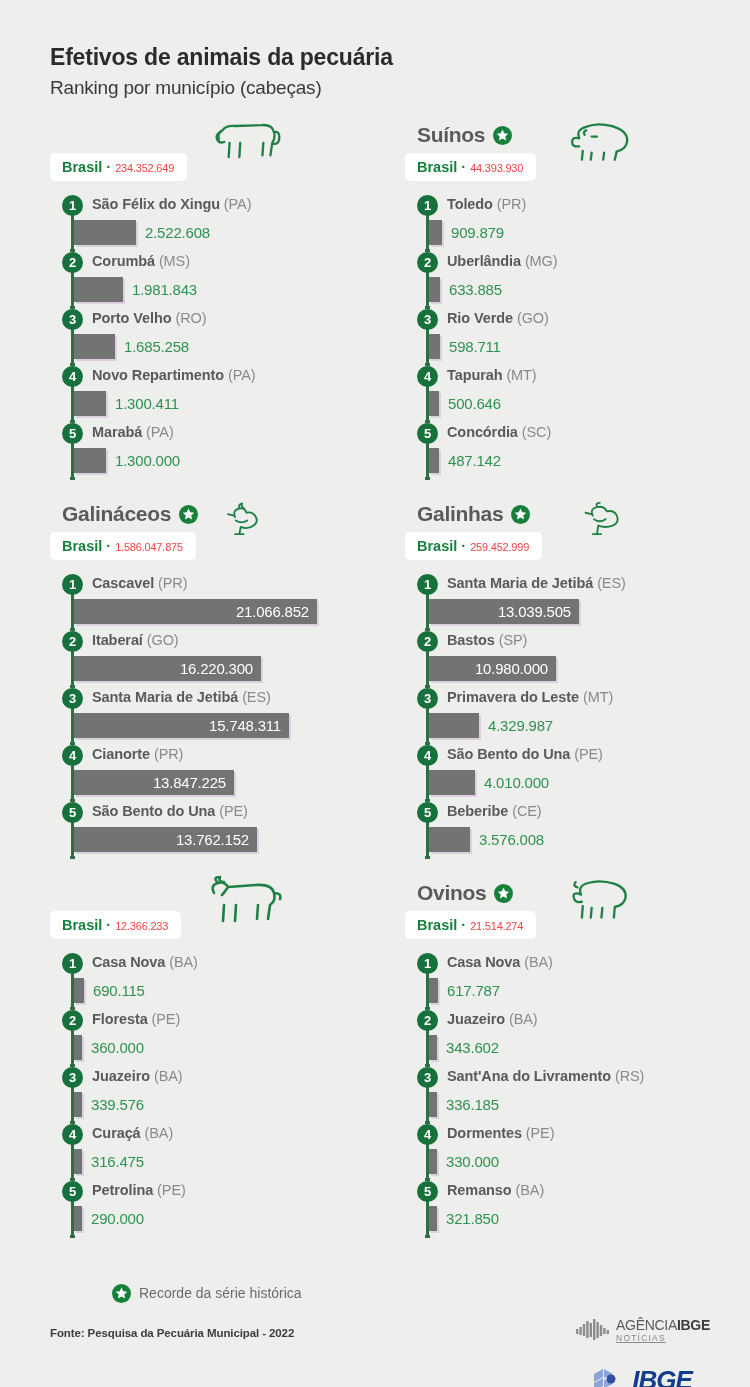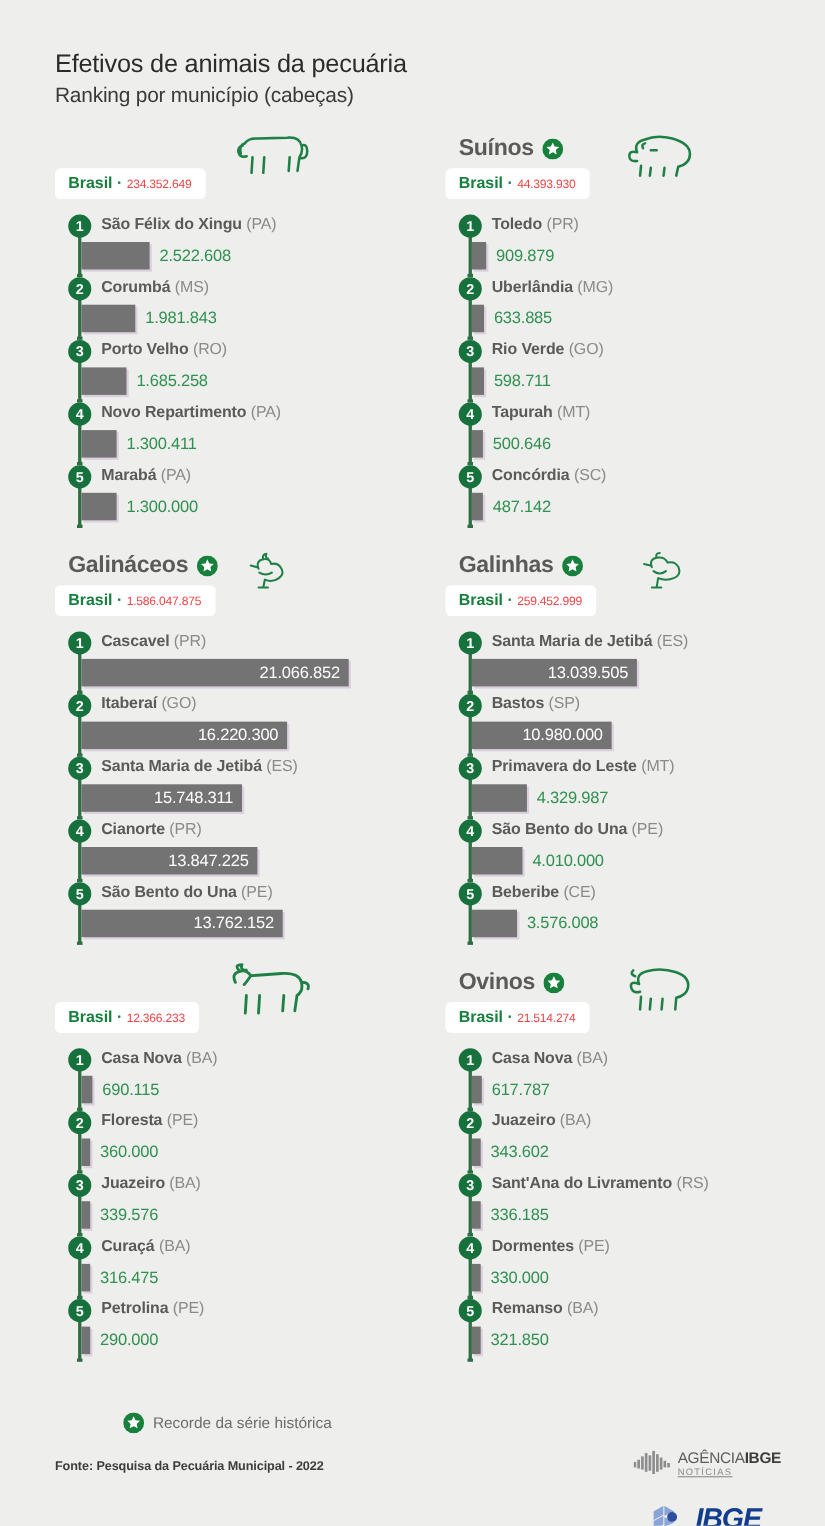--- a/index.html
+++ b/index.html
@@ -8,21 +8,21 @@
     width: 750px; height: 1387px;
     background: #eeeeec;
     font-family: "Liberation Sans", sans-serif;
     overflow: hidden;
   }
   .page { position: relative; width: 750px; height: 1387px; padding: 0; }
 
   
   .header { padding: 44px 0 0 50px; }
   .title {
-    font-size: 23px; font-weight: normal; color: #2b2b2b;
+    font-size: 23px; font-weight: bold; color: #2b2b2b;
     letter-spacing: -0.2px; line-height: 1.2;
   }
   .subtitle {
     font-size: 19px; font-weight: normal; color: #3a3a3a;
     margin-top: 5px; letter-spacing: -0.2px;
   }
 
   
   .grid {
     margin-top: 24px;
@@ -327,21 +327,21 @@
               <div class="bar" style="width:187px">
                 <span class="val-in">16.220.300</span>
               </div>
             </div>
           </div>
           <div class="row">
             <div class="connector"></div>
             <div class="rank">3</div>
             <div class="muni"><span>Santa Maria de Jetibá</span> <span class="uf">(ES)</span></div>
             <div class="bar-line">
-              <div class="bar" style="width:146px">
+              <div class="bar" style="width:215px">
                 <span class="val-in">15.748.311</span>
               </div>
             </div>
           </div>
           <div class="row">
             <div class="connector"></div>
             <div class="rank">4</div>
             <div class="muni"><span>Cianorte</span> <span class="uf">(PR)</span></div>
             <div class="bar-line">
               <div class="bar" style="width:160px">

